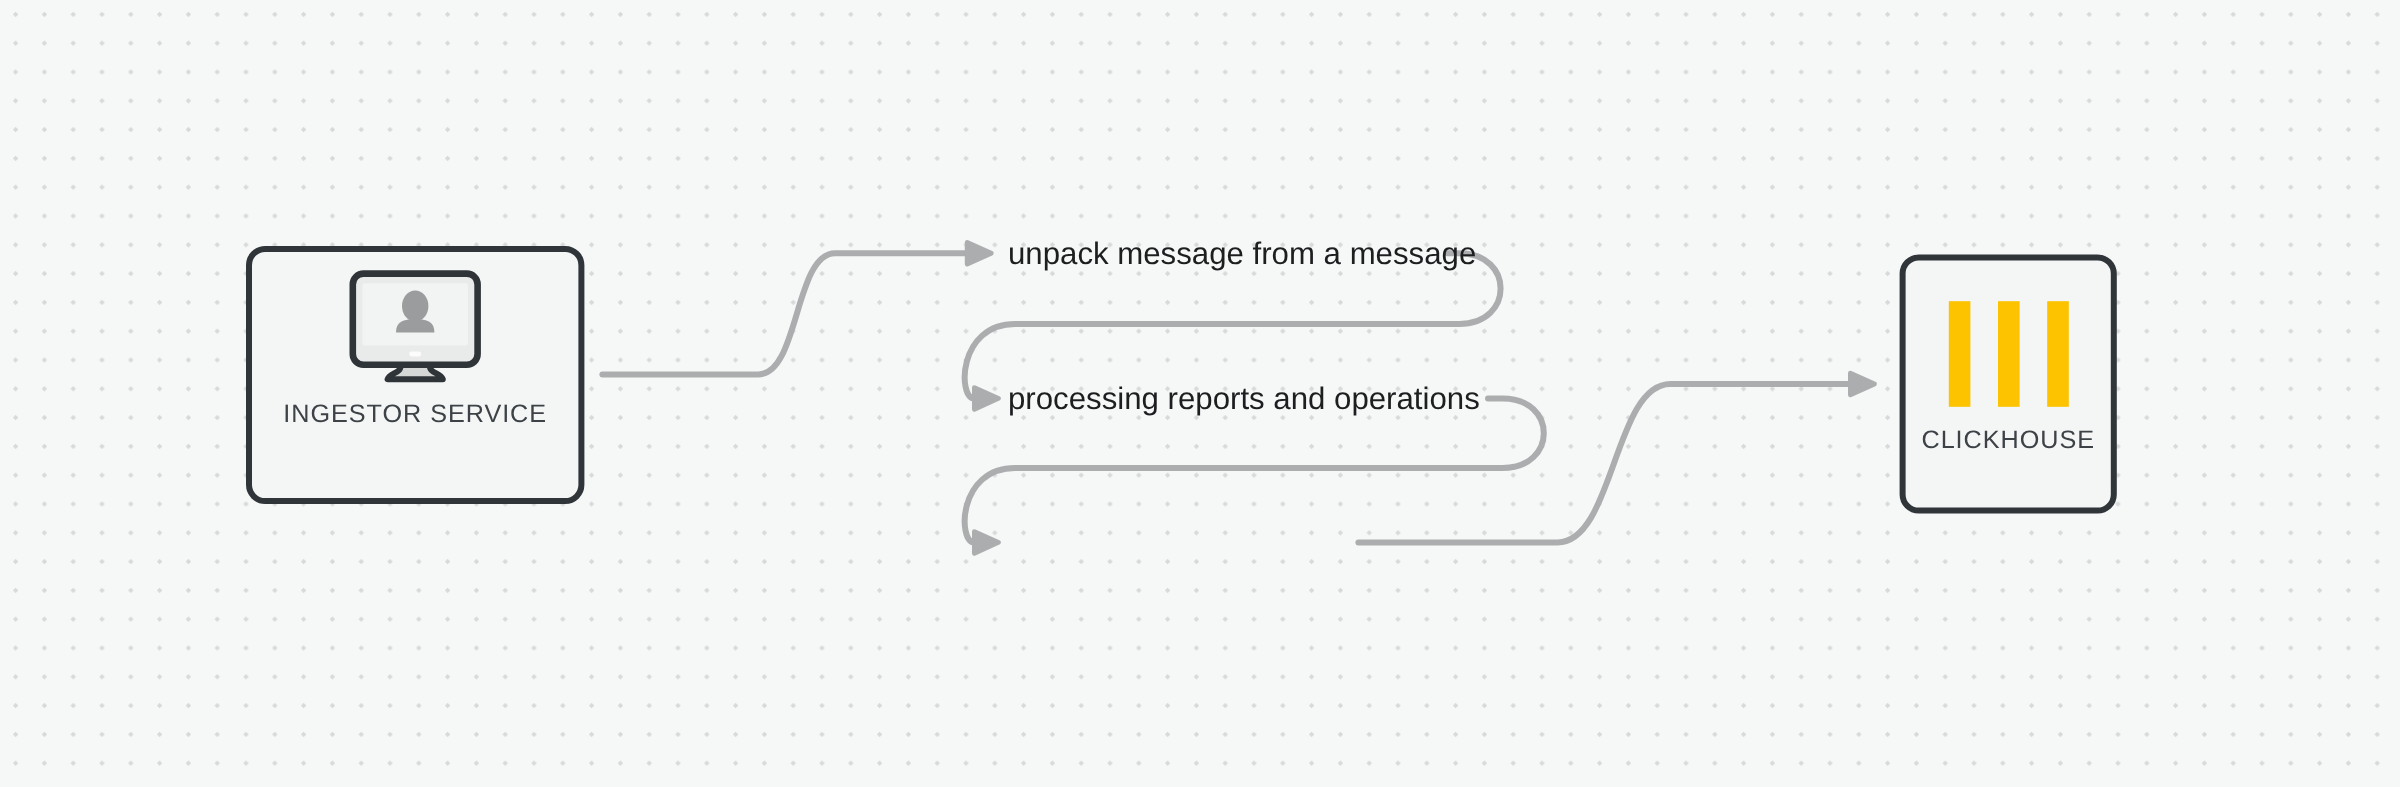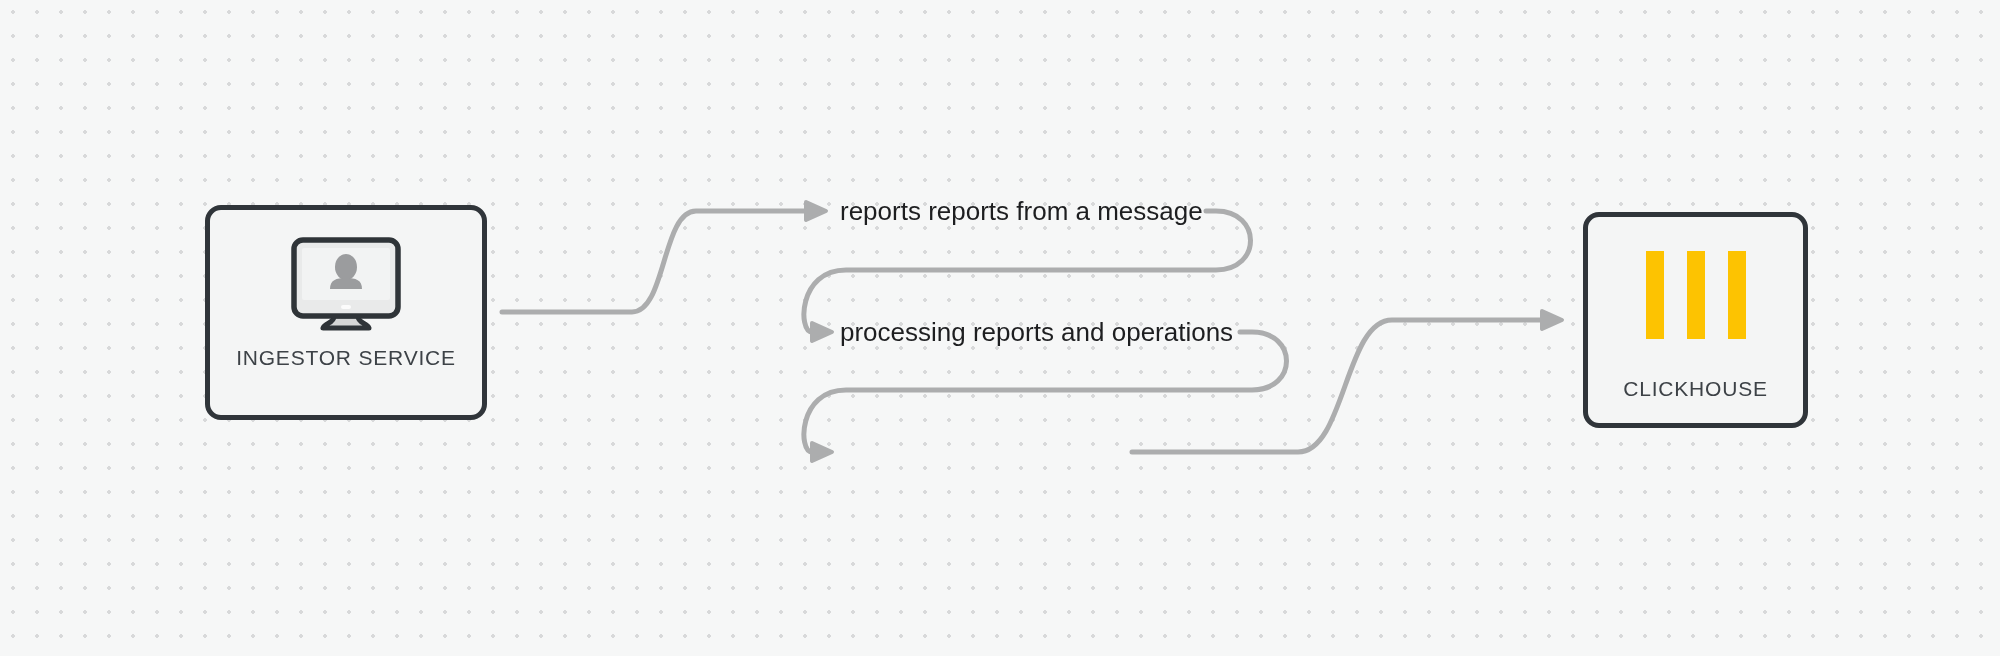--- a/index.html
+++ b/index.html
@@ -31,30 +31,30 @@
     border-radius: 16px;
     display: flex;
     flex-direction: column;
     align-items: center;
   }
   .node-ingestor {
     left: 205px;
     top: 205px;
     width: 282px;
     height: 215px;
-    padding-top: 26px;
+    padding-top: 14px;
     gap: 14px;
   }
   .node-clickhouse {
     left: 1583px;
     top: 212px;
-    width: 225px;
+    width: 181px;
     height: 216px;
     padding-top: 34px;
-    gap: 38px;
+    gap: 16px;
   }
   .node-label {
     color: #3d4247;
     font-size: 21px;
     letter-spacing: 0.8px;
     white-space: nowrap;
   }
   .ch-bars {
     display: flex;
     gap: 23px;
@@ -113,16 +113,16 @@
 
   <div class="node node-clickhouse">
     <div class="ch-bars">
       <div class="ch-bar"></div>
       <div class="ch-bar"></div>
       <div class="ch-bar"></div>
     </div>
     <div class="node-label">CLICKHOUSE</div>
   </div>
 
-  <div class="step-label step-1">reports reports from a message</div>
+  <div class="step-label step-1">unpack message from a message</div>
   <div class="step-label step-2">processing reports and operations</div>
 
 </div>
 
 </body></html>

